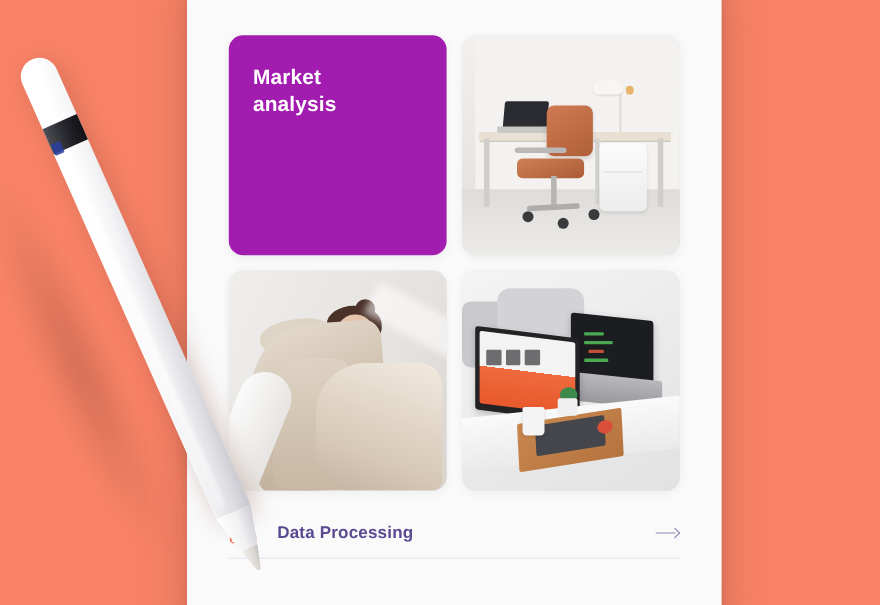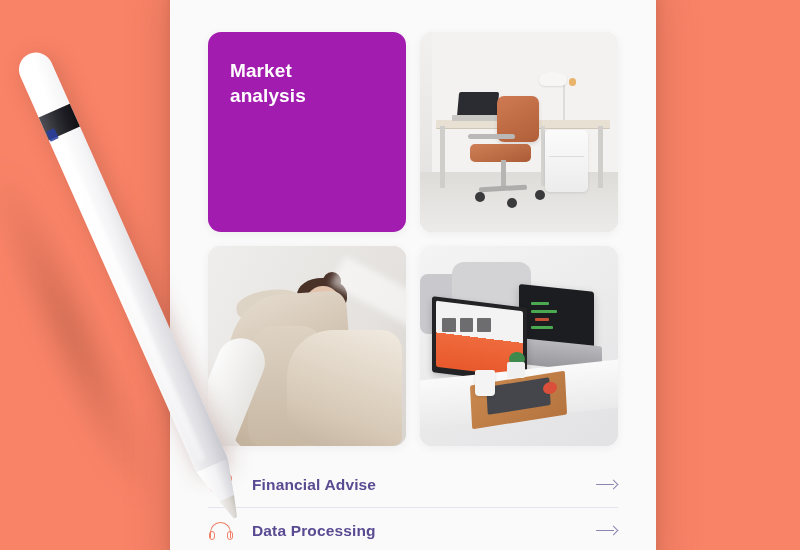--- a/index.html
+++ b/index.html
@@ -386,33 +386,20 @@
           <span class="plant-leaf"></span>
           <span class="plant-pot"></span>
           <span class="mug"></span>
         </div>
       </div>
 
     </div>
 
     <div id="services-list">
 
-      <div class="service-row">
-        <span class="service-icon icon-phone">
-          <span class="handset"></span>
-          <span class="wave w1"></span>
-          <span class="wave w2"></span>
-        </span>
-        <span class="service-label">Financial Advise</span>
-        <span class="service-spacer"></span>
-        <span class="service-arrow">
-          <span class="shaft"></span>
-          <span class="head"></span>
-        </span>
-      </div>
 
       <div class="service-row">
         <span class="service-icon icon-headphones">
           <span class="band"></span>
           <span class="ear ear-l"></span>
           <span class="ear ear-r"></span>
         </span>
         <span class="service-label">Data Processing</span>
         <span class="service-spacer"></span>
         <span class="service-arrow">

